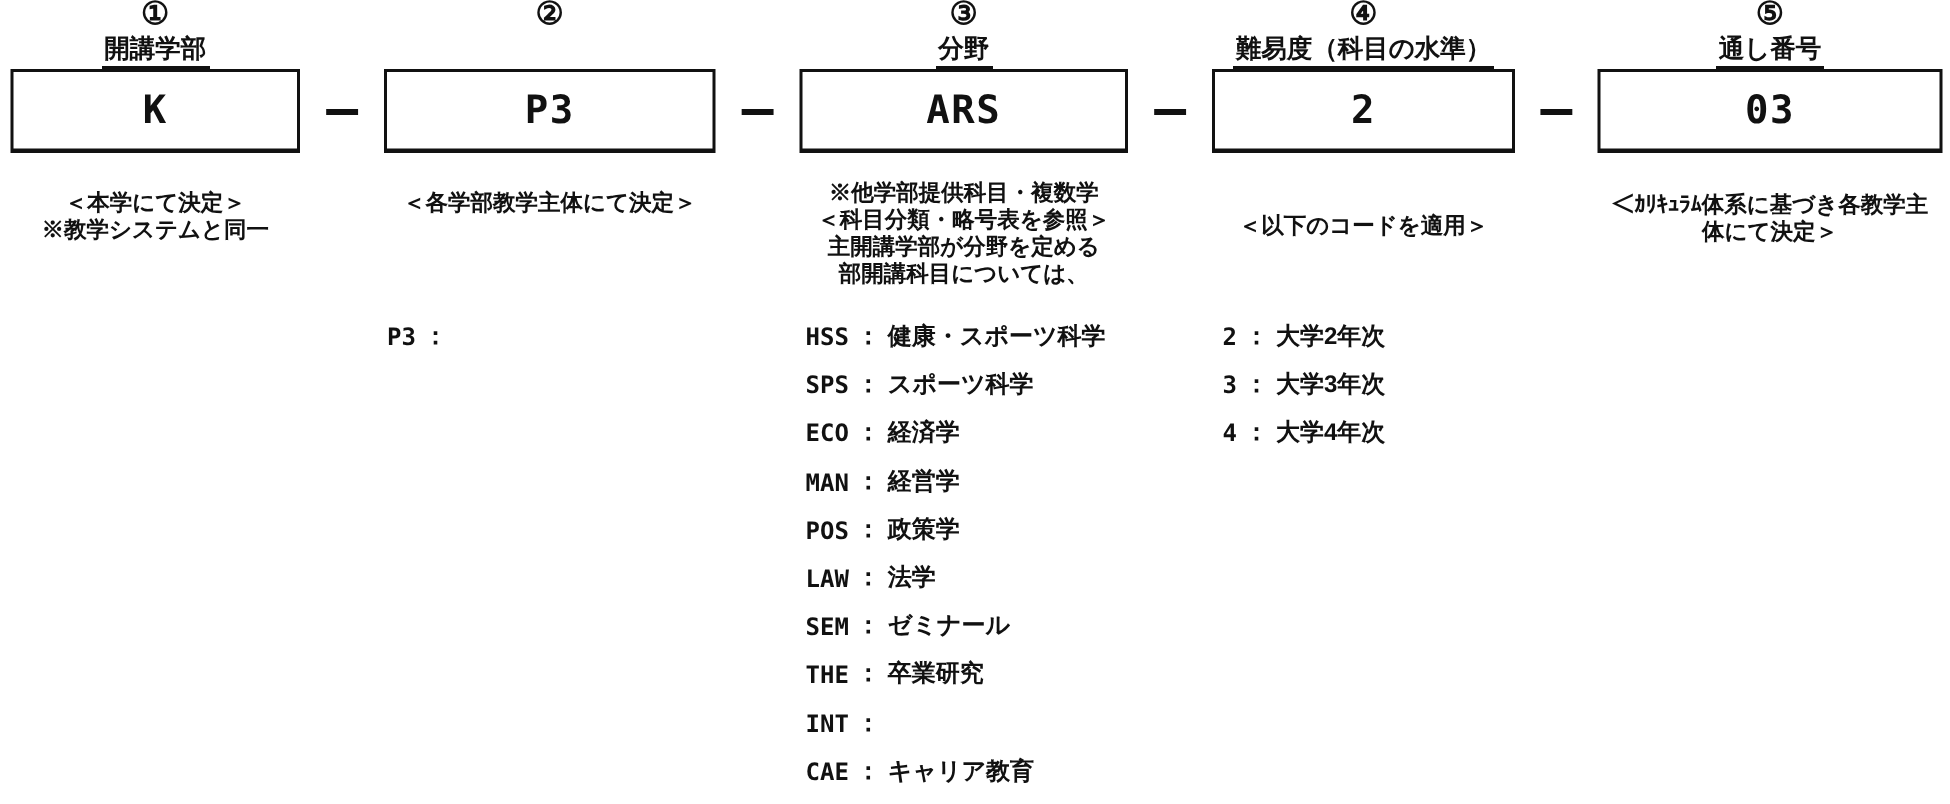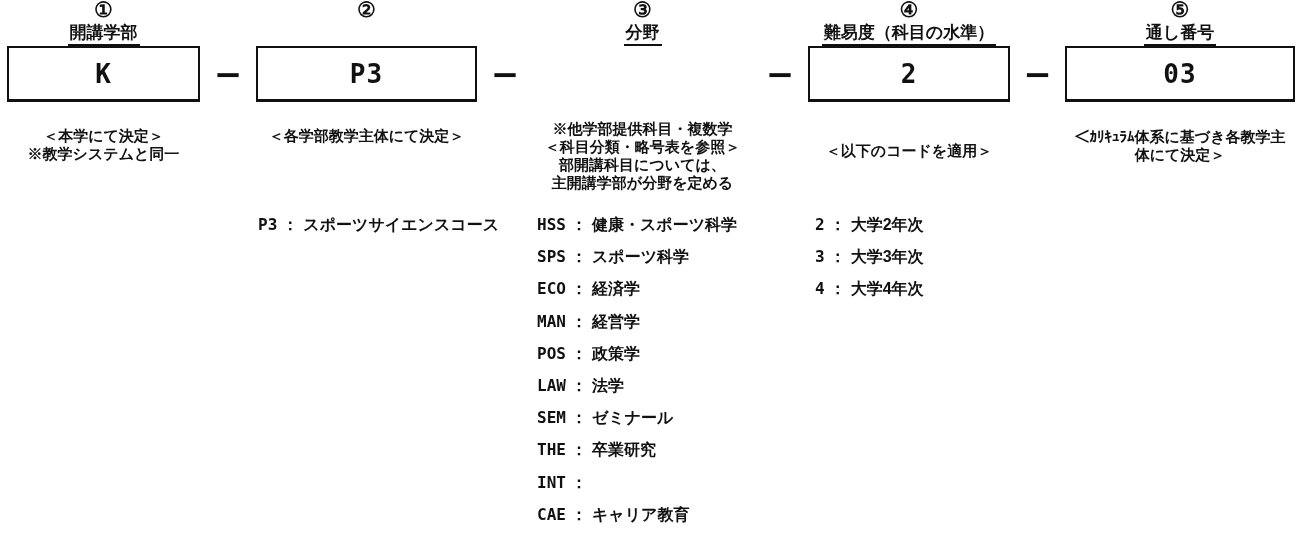--- a/index.html
+++ b/index.html
@@ -120,35 +120,37 @@
     <div class="code-box">
       <span class="code-value">P3</span>
     </div>
     <div class="field-note" id="note-2">
       <div>＜各学部教学主体にて決定＞</div>
     </div>
     <div class="options" id="options-2">
       <div class="option">
         <span class="opt-code">P3</span>
         <span class="opt-colon">：</span>
-        <span class="opt-label">スポーツサイエンスコース</span>
       </div>
     </div>
   </div>
 
   <div class="column" id="col-3">
     <div class="circled-number">③</div>
     <div class="field-title">
       <span class="underlined">分野</span>
+    </div>
+    <div class="code-box">
+      <span class="code-value">ARS</span>
     </div>
     <div class="field-note" id="note-3">
       <div>※他学部提供科目・複数学</div>
       <div>＜科目分類・略号表を参照＞</div>
+      <div>主開講学部が分野を定める</div>
       <div>部開講科目については、</div>
-      <div>主開講学部が分野を定める</div>
     </div>
     <div class="options" id="options-3">
       <div class="option">
         <span class="opt-code">HSS</span>
         <span class="opt-colon">：</span>
         <span class="opt-label">健康・スポーツ科学</span>
       </div>
       <div class="option">
         <span class="opt-code">SPS</span>
         <span class="opt-colon">：</span>

